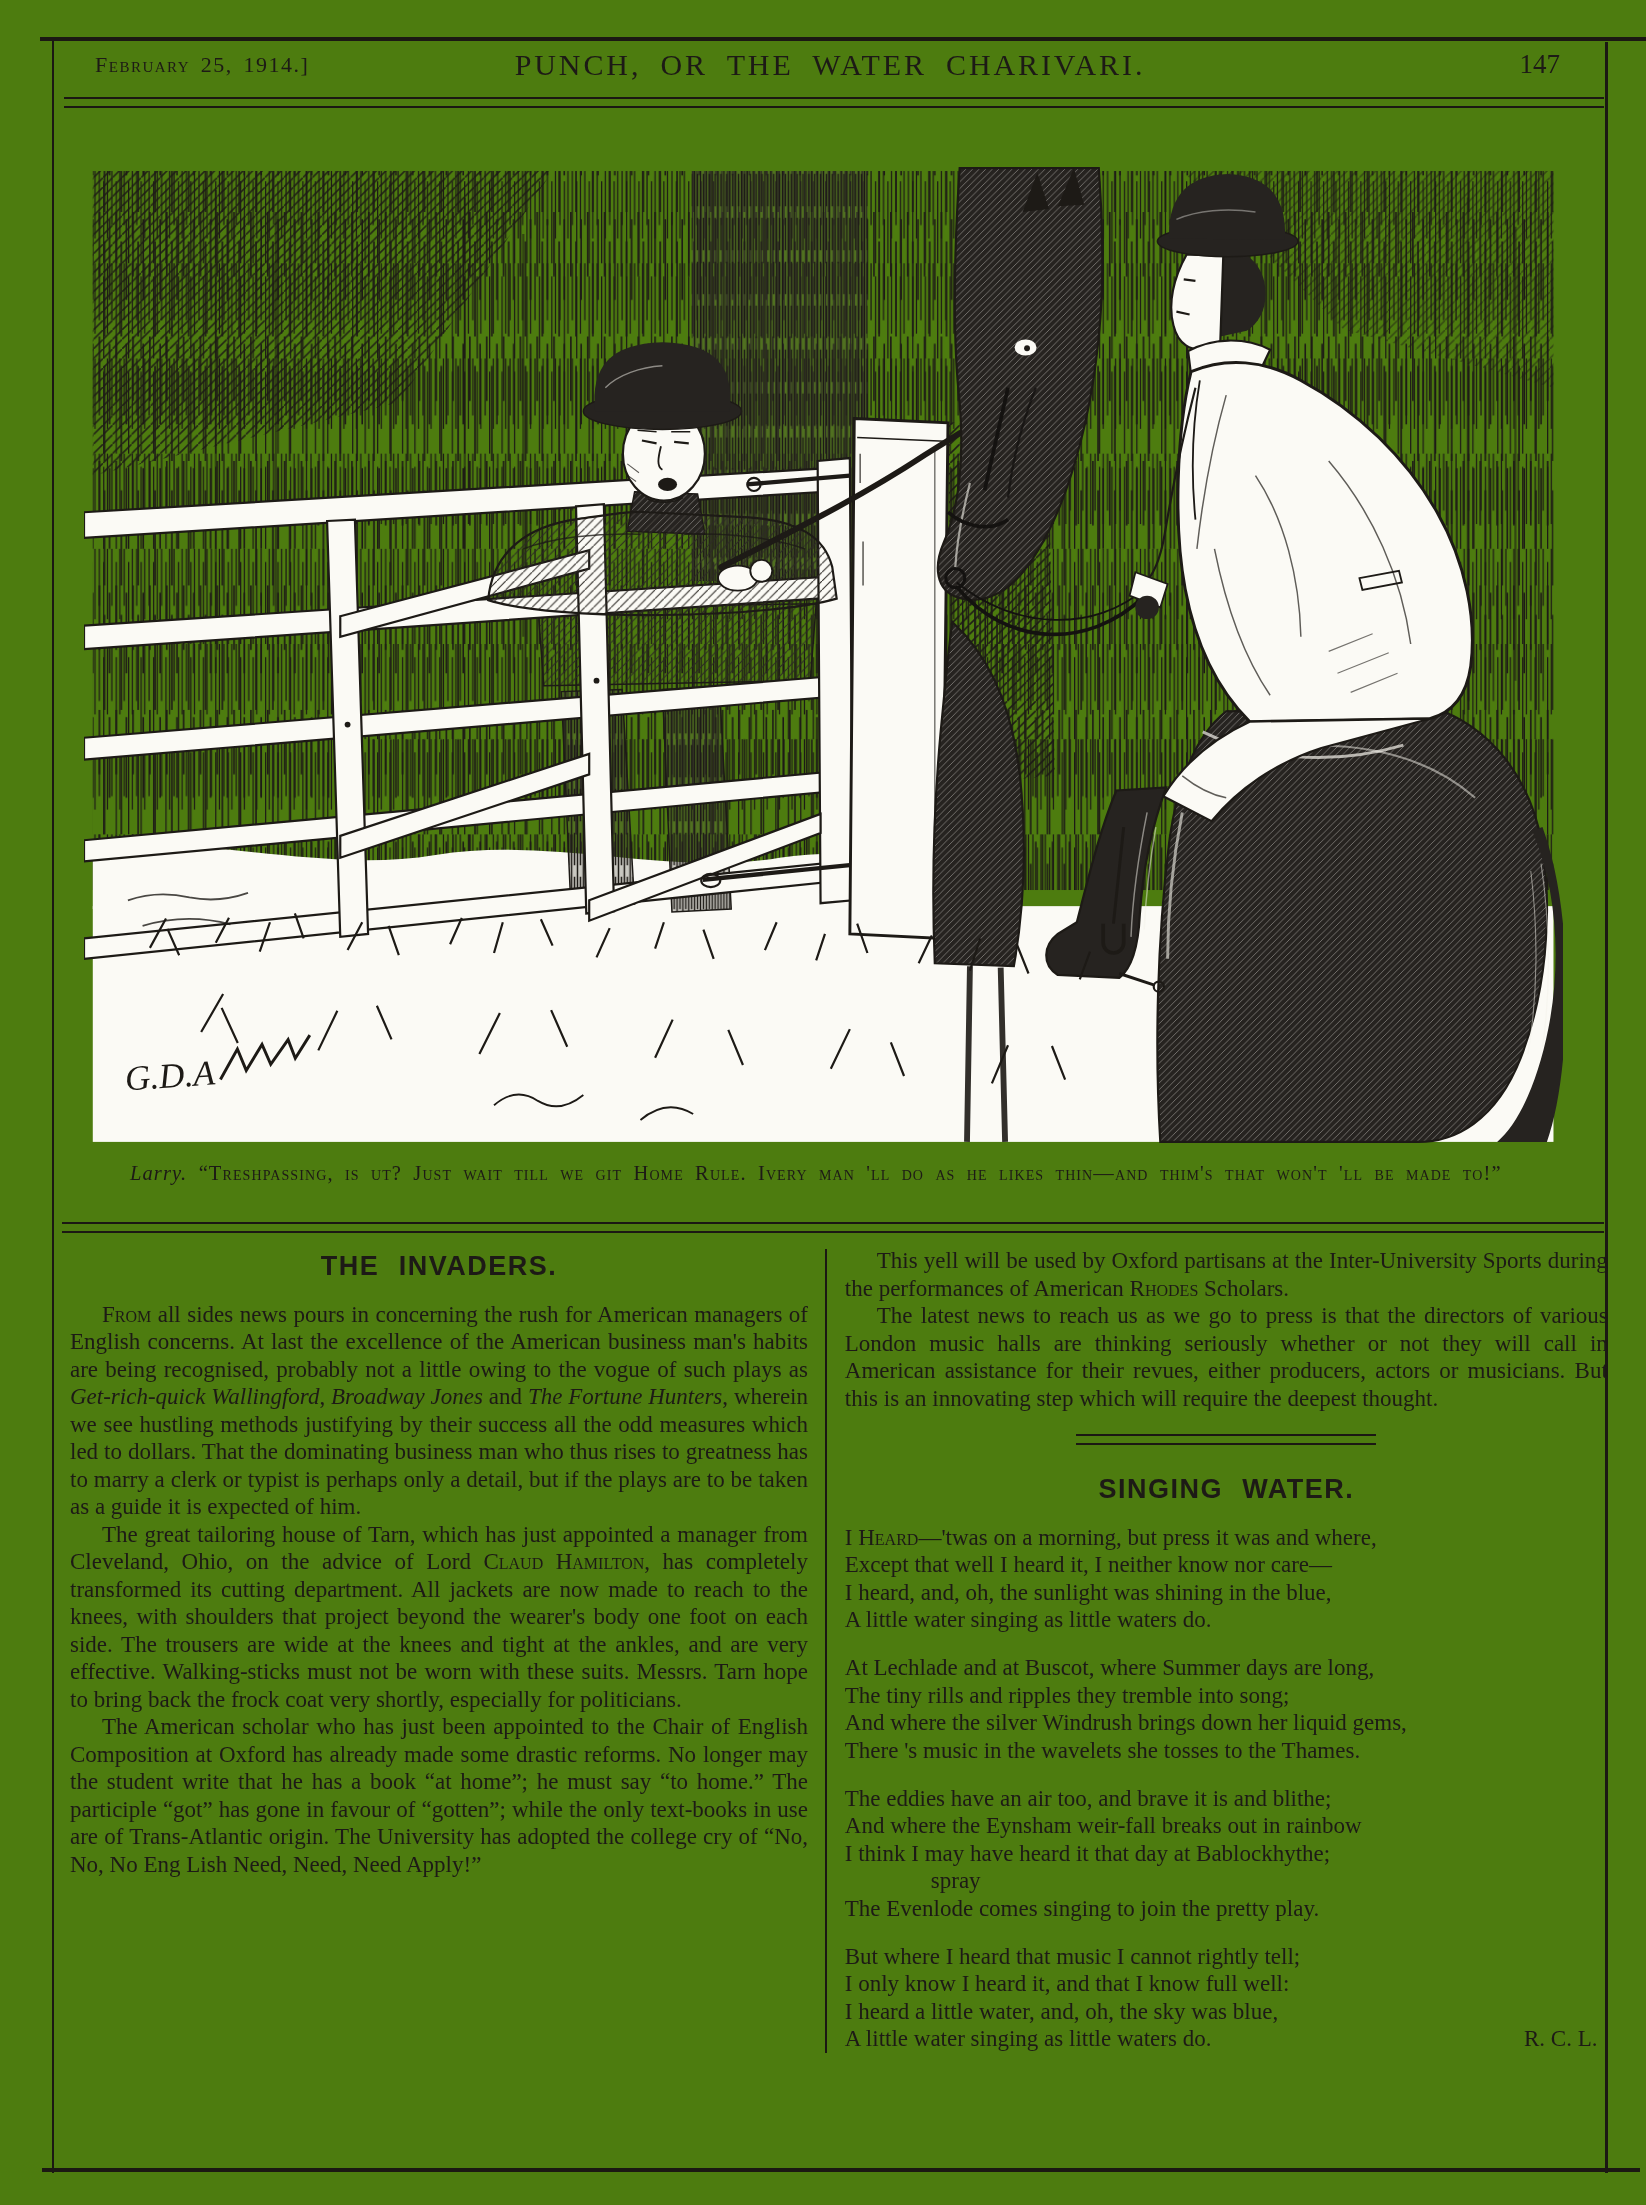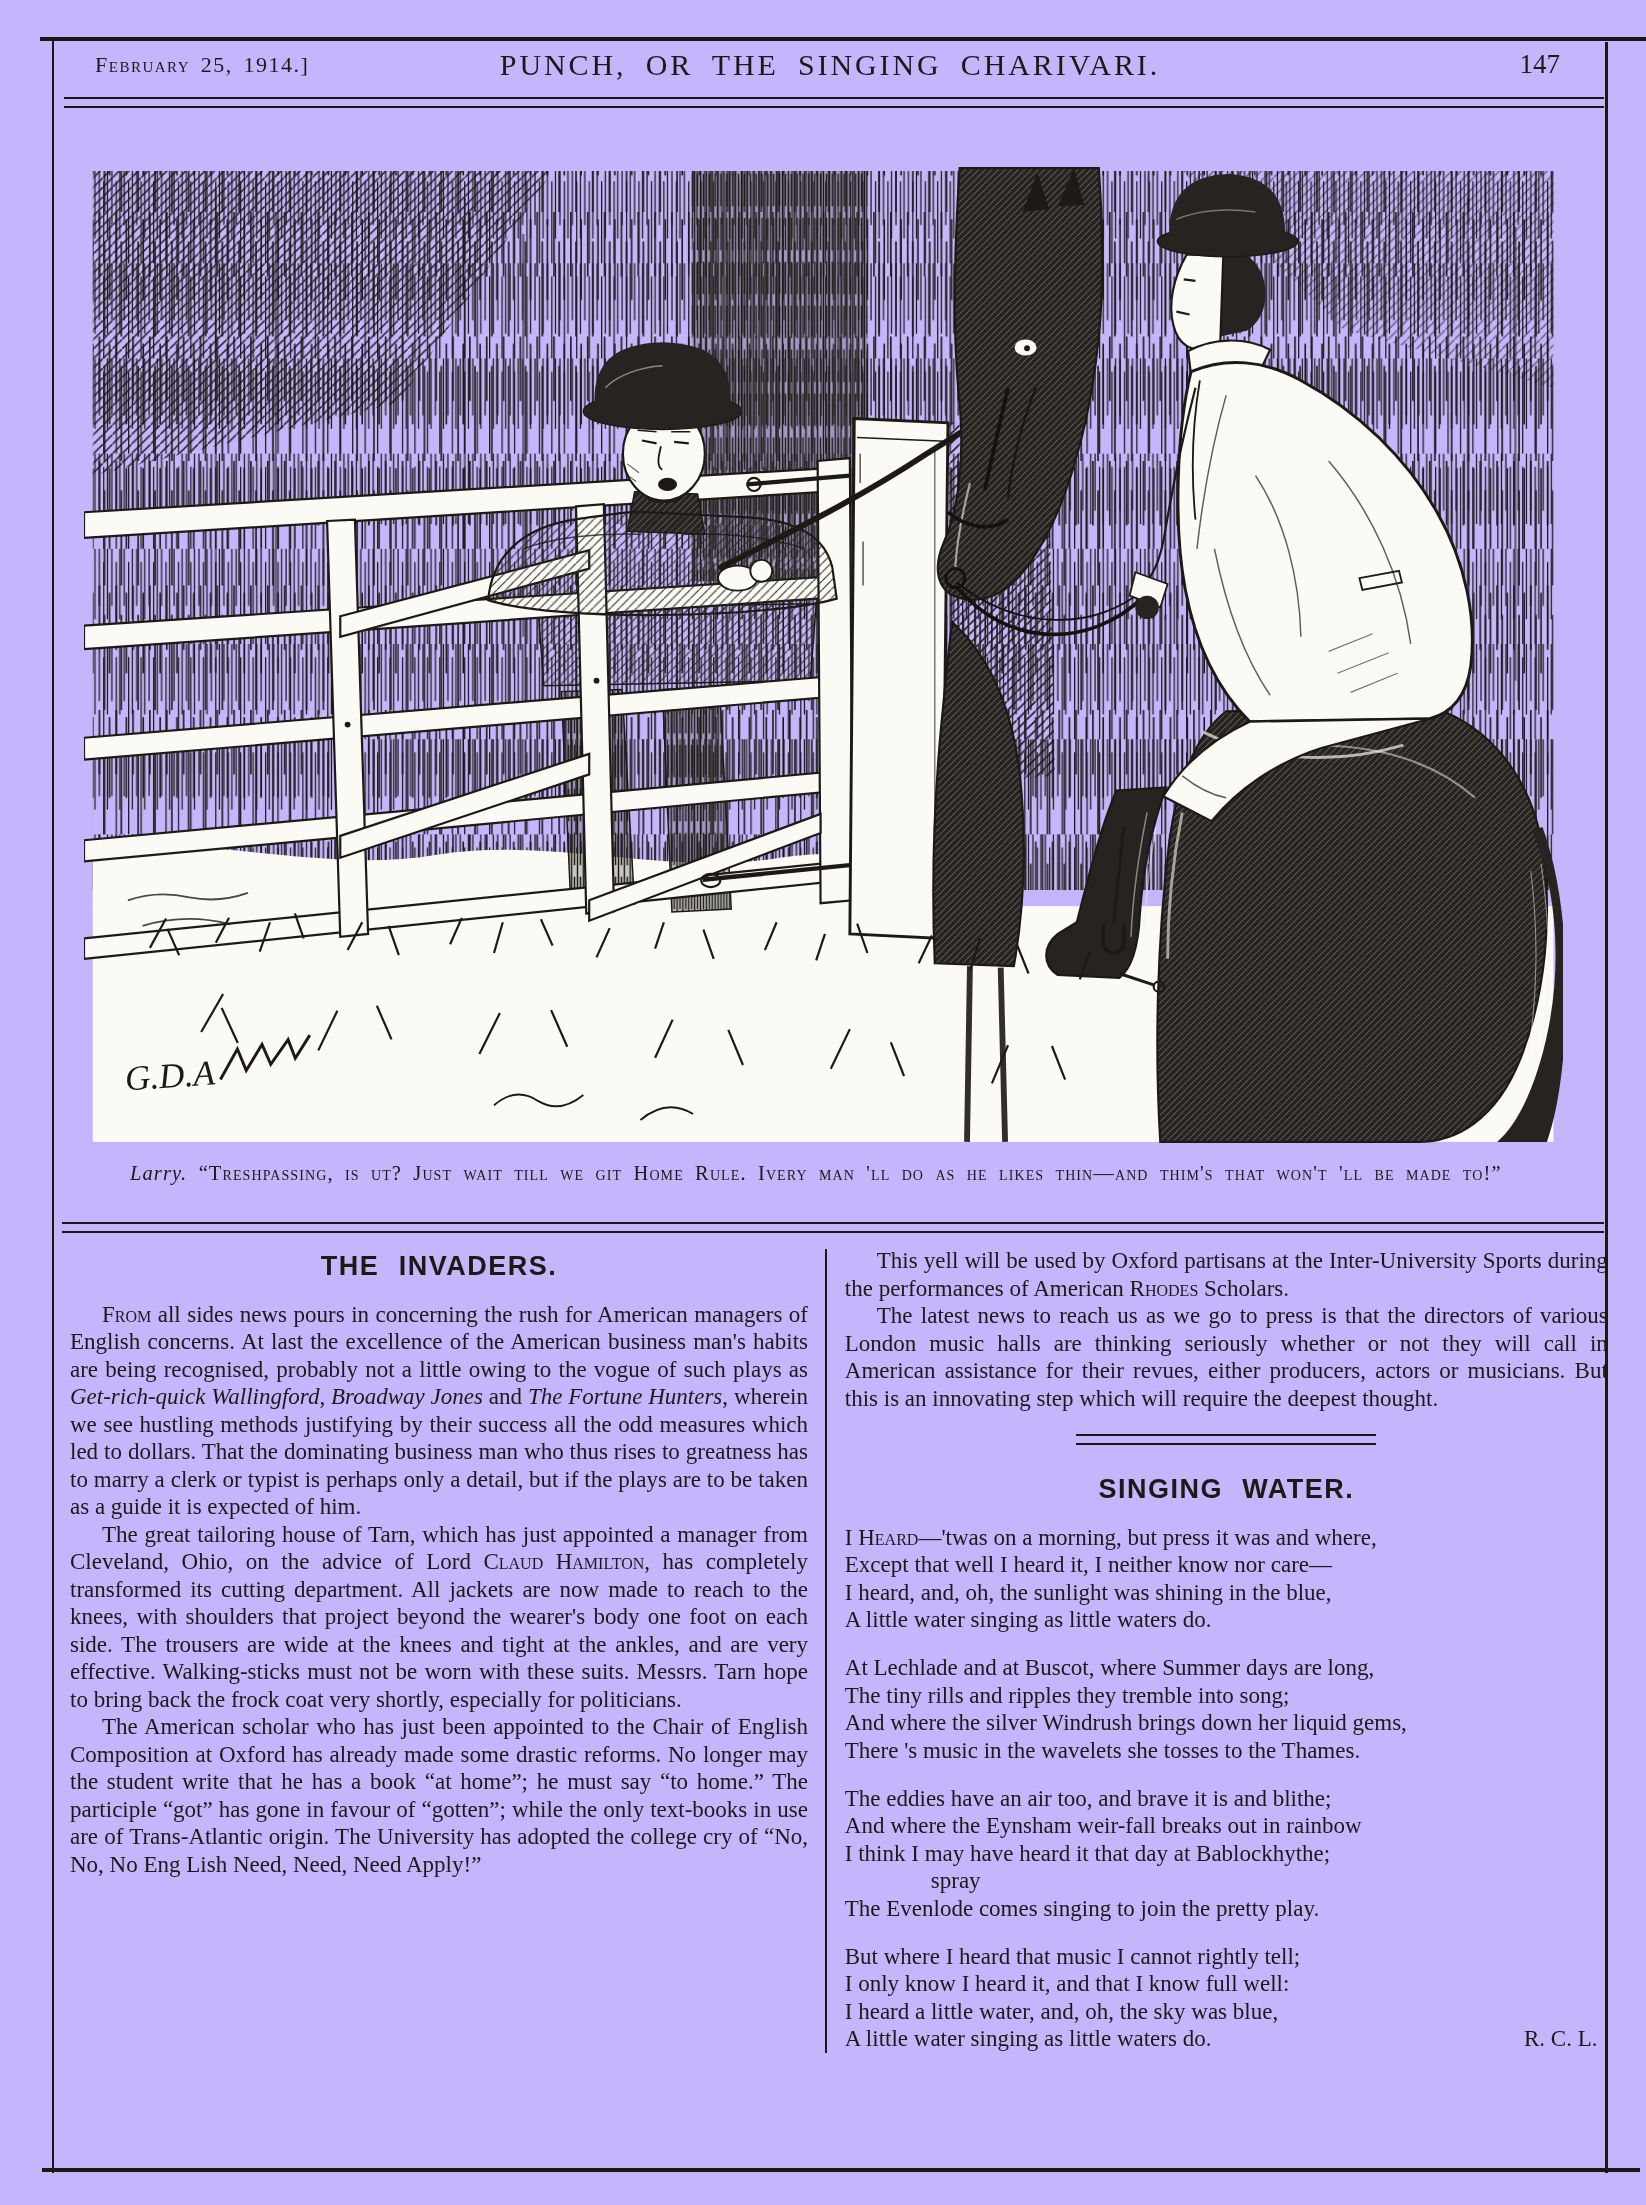--- a/index.html
+++ b/index.html
@@ -1,16 +1,16 @@
 <!DOCTYPE html>
 <html style="font-size:11.7px"><head>
 <meta charset="utf-8">
 <style>
   html,body{margin:0;padding:0;background:#efede6;}
-  .page{position:relative;width:1646px;height:2205px;background:#c4b5fd;color:#1d1a16;
+  .page{position:relative;width:1646px;height:2205px;background:#4d7c0f;color:#1d1a16;
         font-family:"Liberation Serif","DejaVu Serif",serif;overflow:hidden;}
   .st-i{font-style:italic;margin-top:10px;}
   .st-sc{font-variant:small-caps;}
   
   .rule{position:absolute;background:#1b1813;}
   .rule-top{left:40px;top:37px;width:1606px;height:3.7px;}
   .border-left{position:absolute;left:52px;top:38px;width:2.2px;height:2135px;background:#1b1813;}
   .border-right{position:absolute;left:1605px;top:42px;width:2.9px;height:2131px;background:#1b1813;}
   .rule-header{left:64px;top:97px;width:1540px;height:7.3px;background:transparent;
                border-top:2.9px solid #1b1813;border-bottom:2.2px solid #1b1813;}
@@ -53,21 +53,21 @@
 <body>
 
 <div class="page">
 
   <div class="rule rule-top"></div>
   <div class="border-left"></div>
   <div class="border-right"></div>
 
   <header class="masthead">
     <span class="date st-sc">February 25, 1914.]</span>
-    <span class="title">PUNCH, OR THE SINGING CHARIVARI.</span>
+    <span class="title">PUNCH, OR THE WATER CHARIVARI.</span>
     <span class="pageno">147</span>
   </header>
   <div class="rule rule-header"></div>
 
   <figure class="cartoon">
     <svg viewBox="0 0 2020 1330">
       <defs>
         <pattern id="pvh" width="17" height="130" patternUnits="userSpaceOnUse">
           <path d="M4,0 V78 M10,18 V130 M15,0 V96" stroke="#1d1a16" stroke-width="1.7" fill="none"></path>
         </pattern>

